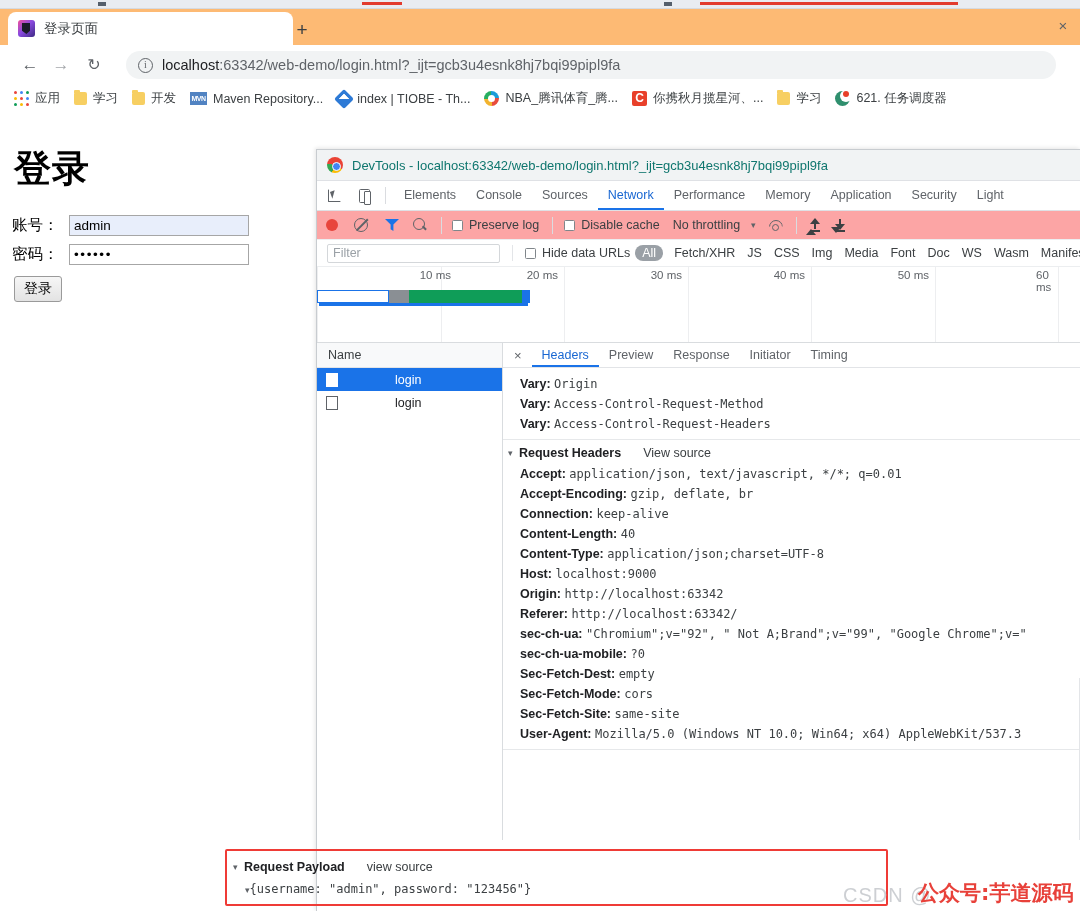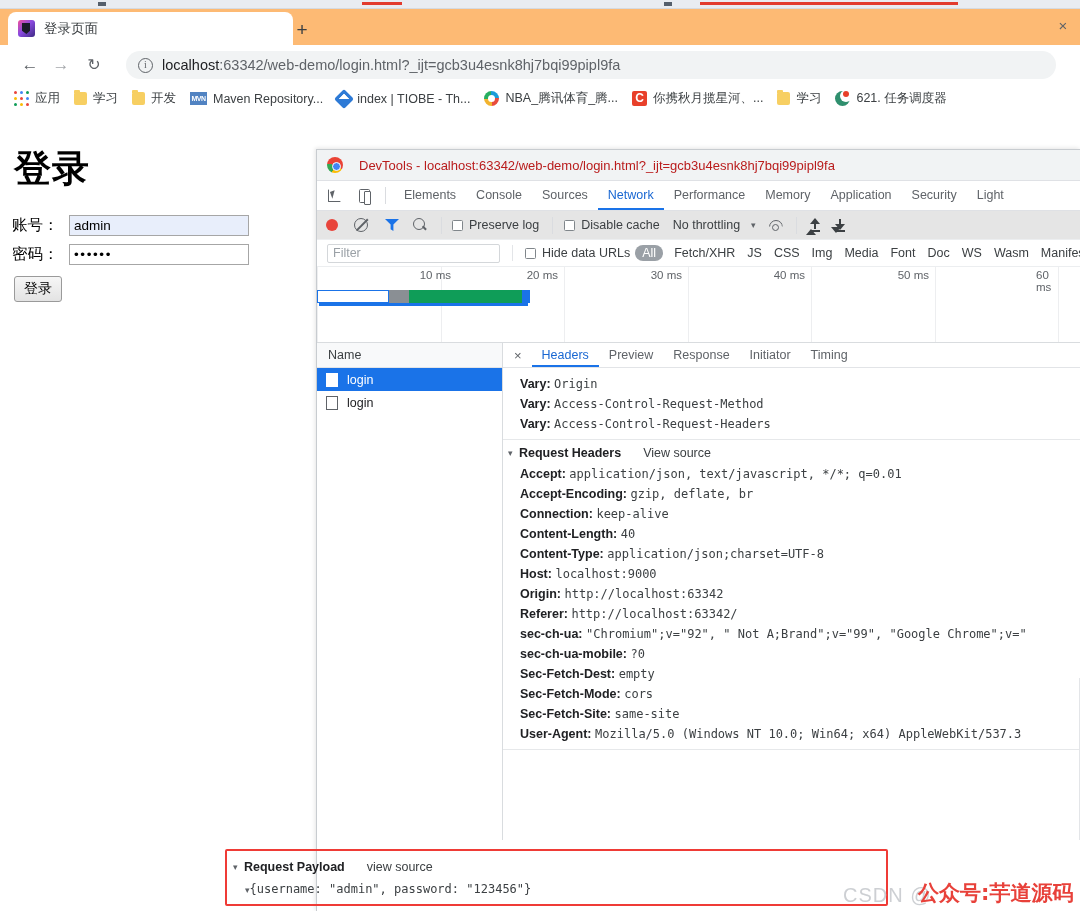--- a/index.html
+++ b/index.html
@@ -116,36 +116,36 @@
     position:absolute; left:316px; top:149px; width:764px; height:762px;
     background:#fff; border:1px solid #c8ccd0; border-right:none; border-bottom:none;
     box-shadow:-1px -1px 4px rgba(0,0,0,0.10);
   }
   .dt-titlebar {
     height:31px; background:#f1f3f4; border-bottom:1px solid #dfe1e5;
     display:flex; align-items:center; padding-left:10px;
   }
   .dt-logo { width:16px; height:16px; border-radius:50%; background:conic-gradient(#ea4335 0 33%,#fbbc05 33% 56%,#34a853 56% 78%,#ea4335 78% 100%); position:relative; flex:0 0 auto; }
   .dt-logo::after{ content:""; position:absolute; left:4.5px; top:4.5px; width:7px; height:7px; border-radius:50%; background:#4285f4; border:1.2px solid #fff; }
-  .dt-title { font-size:13px; color:#b91c1c; margin-left:16px; white-space:nowrap; }
+  .dt-title { font-size:13px; color:#0f766e; margin-left:9px; white-space:nowrap; }
 
   .dt-tabs { height:30px; border-bottom:1px solid #dfe1e5; display:flex; align-items:center; background:#fff; }
   .dt-icon-btn { width:24px; height:24px; margin-left:6px; position:relative; cursor:pointer; flex:0 0 auto; }
   .ic-inspect { width:13px; height:13px; border:1.4px solid #5f6368; border-radius:1px; position:absolute; left:5px; top:5px; border-top-color:transparent; border-right-color:transparent; }
   .ic-inspect::after{ content:""; position:absolute; left:2px; top:1px; width:0; height:0; border-left:5px solid #5f6368; border-bottom:7px solid transparent; transform:rotate(-20deg); }
   .ic-device { width:11px; height:14px; border:1.4px solid #5f6368; border-radius:1.5px; position:absolute; left:6px; top:5px; }
   .ic-device::after{ content:""; position:absolute; left:4px; top:1px; width:5px; height:12px; border:1.4px solid #5f6368; border-radius:1px; background:#fff; }
   .dt-sep { width:1px; height:17px; background:#dadce0; margin:0 8px; flex:0 0 auto; }
   .dt-tab {
     font-size:12.5px; color:#5f6368; padding:0 10px; height:29px; line-height:29px;
     white-space:nowrap; cursor:pointer; flex:0 0 auto;
   }
   .dt-tab.active { color:#1967d2; border-bottom:2px solid #1a73e8; }
 
-  .dt-ctl { height:29px; border-bottom:1px solid #eceef0; display:flex; align-items:center; padding-left:9px; background:#e5e5e5; }
+  .dt-ctl { height:29px; border-bottom:1px solid #eceef0; display:flex; align-items:center; padding-left:9px; background:#fca5a5; }
   .rec-dot { width:12px; height:12px; border-radius:50%; background:#e8453c; flex:0 0 auto; cursor:pointer; }
   .clear-ic { width:14px; height:14px; border:1.5px solid #5f6368; border-radius:50%; position:relative; margin-left:16px; flex:0 0 auto; cursor:pointer; }
   .clear-ic::after{ content:""; position:absolute; left:-1px; top:5px; width:16px; height:1.5px; background:#5f6368; transform:rotate(-45deg); }
   .filter-ic { width:14px; height:12px; margin-left:17px; flex:0 0 auto; cursor:pointer; background:#1a73e8; clip-path:polygon(0 0,100% 0,60% 45%,60% 100%,40% 85%,40% 45%); }
   .search-ic { width:14px; height:14px; margin-left:14px; position:relative; flex:0 0 auto; cursor:pointer; }
   .search-ic::before{ content:""; position:absolute; left:0; top:0; width:10px; height:10px; border:1.6px solid #5f6368; border-radius:50%; }
   .search-ic::after{ content:""; position:absolute; left:9px; top:9px; width:5px; height:1.6px; background:#5f6368; transform:rotate(45deg); }
   .cb { width:11px; height:11px; border:1.4px solid #80868b; border-radius:1.5px; flex:0 0 auto; background:#fff; cursor:pointer; }
   .cb-label { font-size:12.5px; color:#3c4043; margin-left:6px; white-space:nowrap; cursor:pointer; }
   .throttle { font-size:12.5px; color:#3c4043; margin-left:13px; white-space:nowrap; cursor:pointer; }
@@ -179,21 +179,21 @@
   .ov-tick { position:absolute; top:2px; font-size:11.5px; color:#5f6368; transform:translateX(-100%); padding-right:6px; }
   .ov-barrow { position:absolute; left:0; top:23px; height:13px; }
   .ov-bar { position:absolute; top:0; height:13px; }
   .ov-underline { position:absolute; left:2px; top:36px; height:3px; background:#1a73e8; }
 
   
   .dt-split { position:relative; height:497px; display:flex; background:#fff; }
   .req-list { width:186px; border-right:1px solid #d9dcdf; position:relative; }
   .req-head { height:25px; border-bottom:1px solid #e2e4e7; display:flex; align-items:center; background:#f8f9fa; }
   .req-head span { font-size:12.5px; color:#3c4043; margin-left:11px; }
-  .req-row { height:23px; display:flex; align-items:center; padding-left:9px; cursor:pointer; }
+  .req-row { height:23px; display:flex; align-items:center; padding-left:9px; cursor:pointer;gap:48px; }
   .req-row.sel { background:#1a73e8; }
   .req-doc {
     width:12px; height:14px; border:1.3px solid #5f6368; background:#fff; flex:0 0 auto;
   }
   .req-row.sel .req-doc { border-color:#fff; }
   .req-name { font-size:12.5px; color:#202124; margin-left:9px; }
   .req-row.sel .req-name { color:#fff; }
 
   .det-pane { flex:1; position:relative; overflow:hidden; }
   .det-tabs { height:25px; border-bottom:1px solid #e2e4e7; display:flex; align-items:center; background:#fff; }

